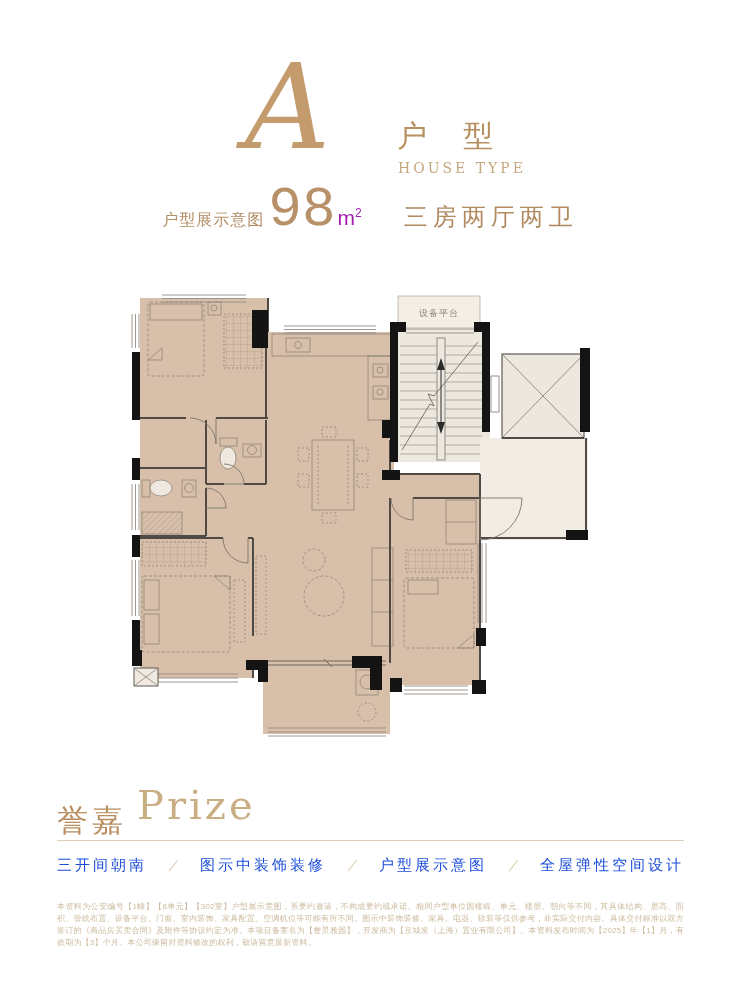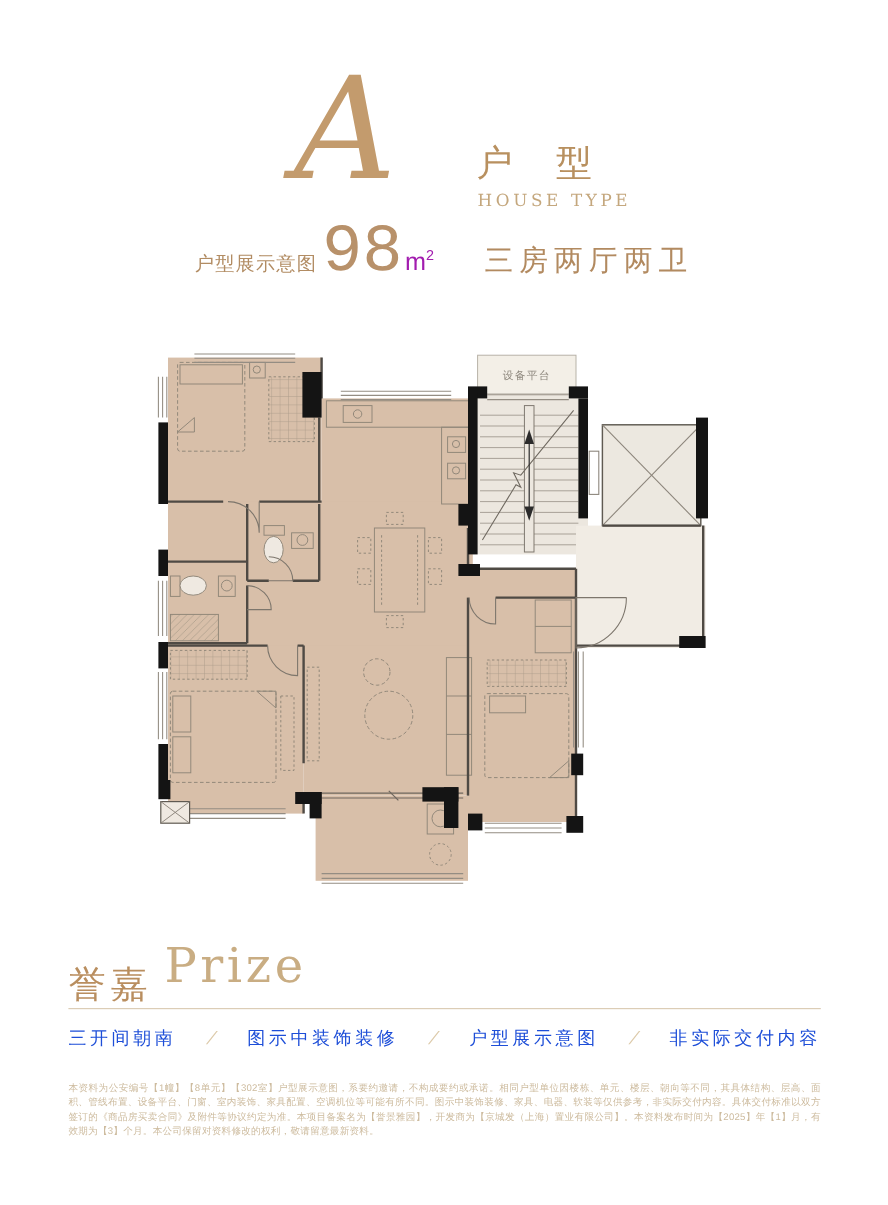--- a/index.html
+++ b/index.html
@@ -281,18 +281,18 @@
 
   <div class="divider"></div>
 
   <div class="features-row">
     <span class="feature">三开间朝南</span>
     <span class="feature-sep">/</span>
     <span class="feature">图示中装饰装修</span>
     <span class="feature-sep">/</span>
     <span class="feature">户型展示意图</span>
     <span class="feature-sep">/</span>
-    <span class="feature">非实际交付内容</span>
+    <span class="feature">全屋弹性空间设计</span>
   </div>
 
   <p class="disclaimer">本资料为公安编号【1幢】【8单元】【302室】户型展示意图，系要约邀请，不构成要约或承诺。相同户型单位因楼栋、单元、楼层、朝向等不同，其具体结构、层高、面积、管线布置、设备平台、门窗、室内装饰、家具配置、空调机位等可能有所不同。图示中装饰装修、家具、电器、软装等仅供参考，非实际交付内容。具体交付标准以双方签订的《商品房买卖合同》及附件等协议约定为准。本项目备案名为【誉景雅园】，开发商为【京城发（上海）置业有限公司】。本资料发布时间为【2025】年【1】月，有效期为【3】个月。本公司保留对资料修改的权利，敬请留意最新资料。</p>
 
 </div>
 
 </body></html>

